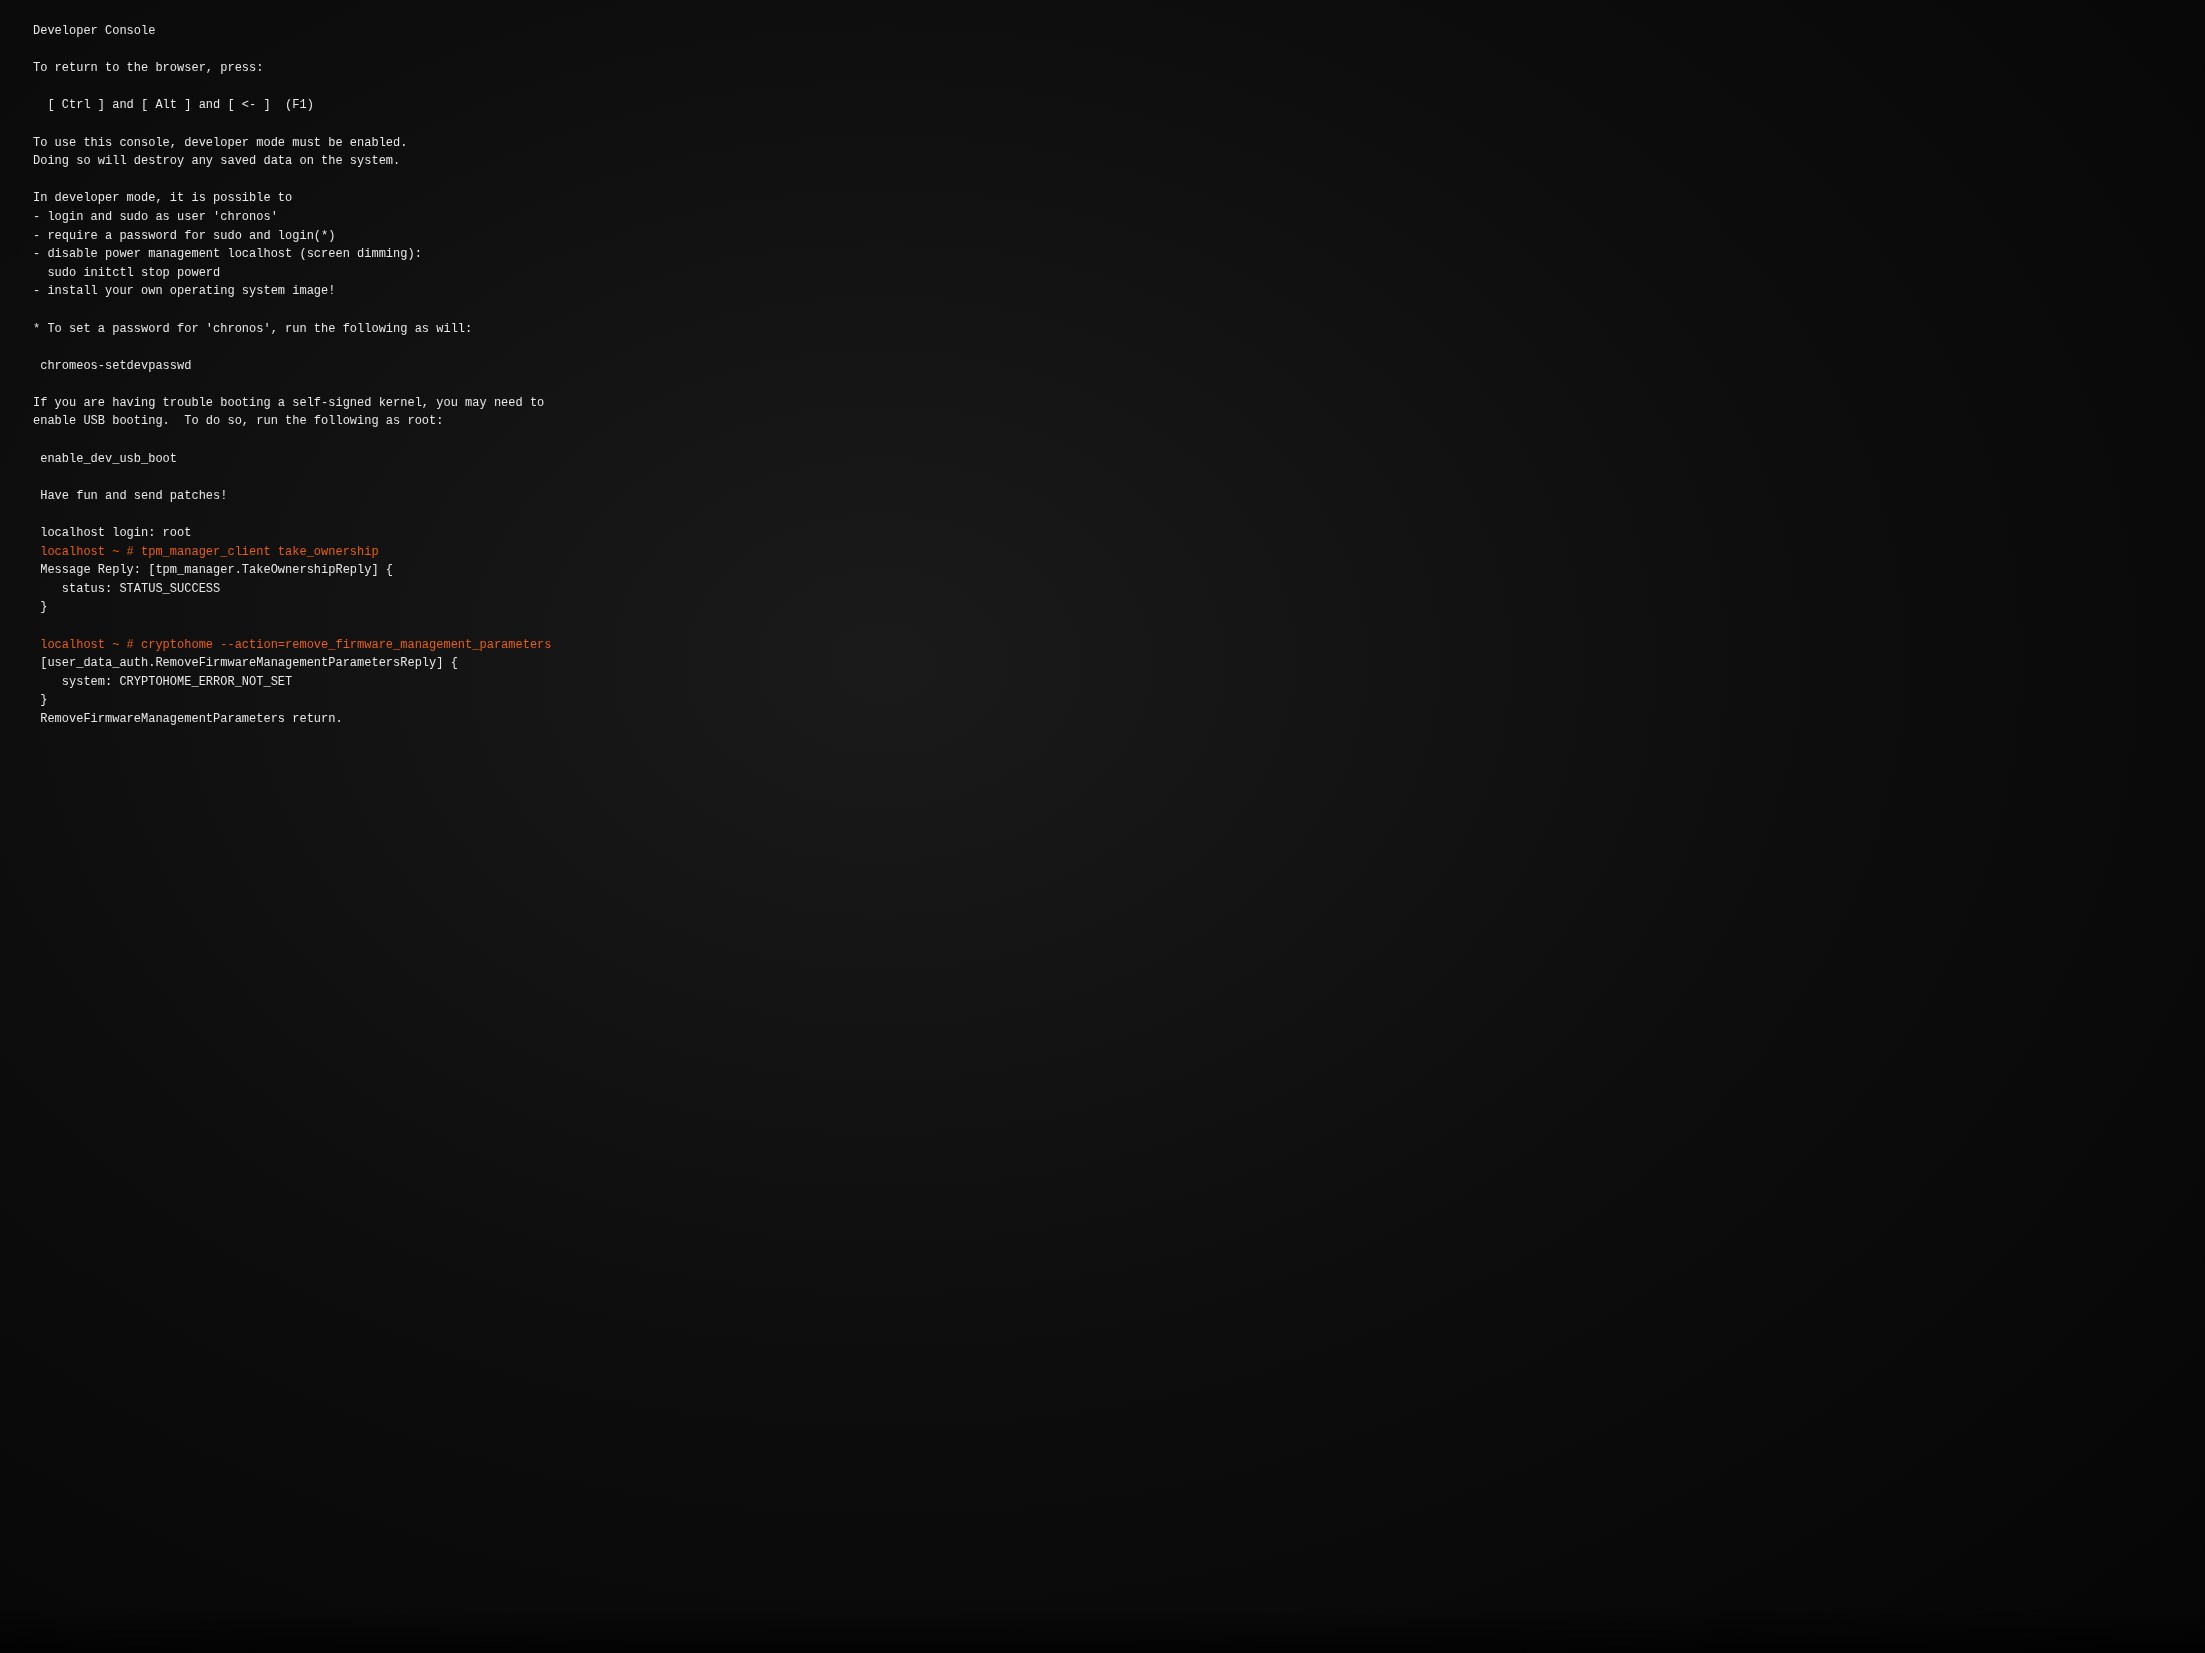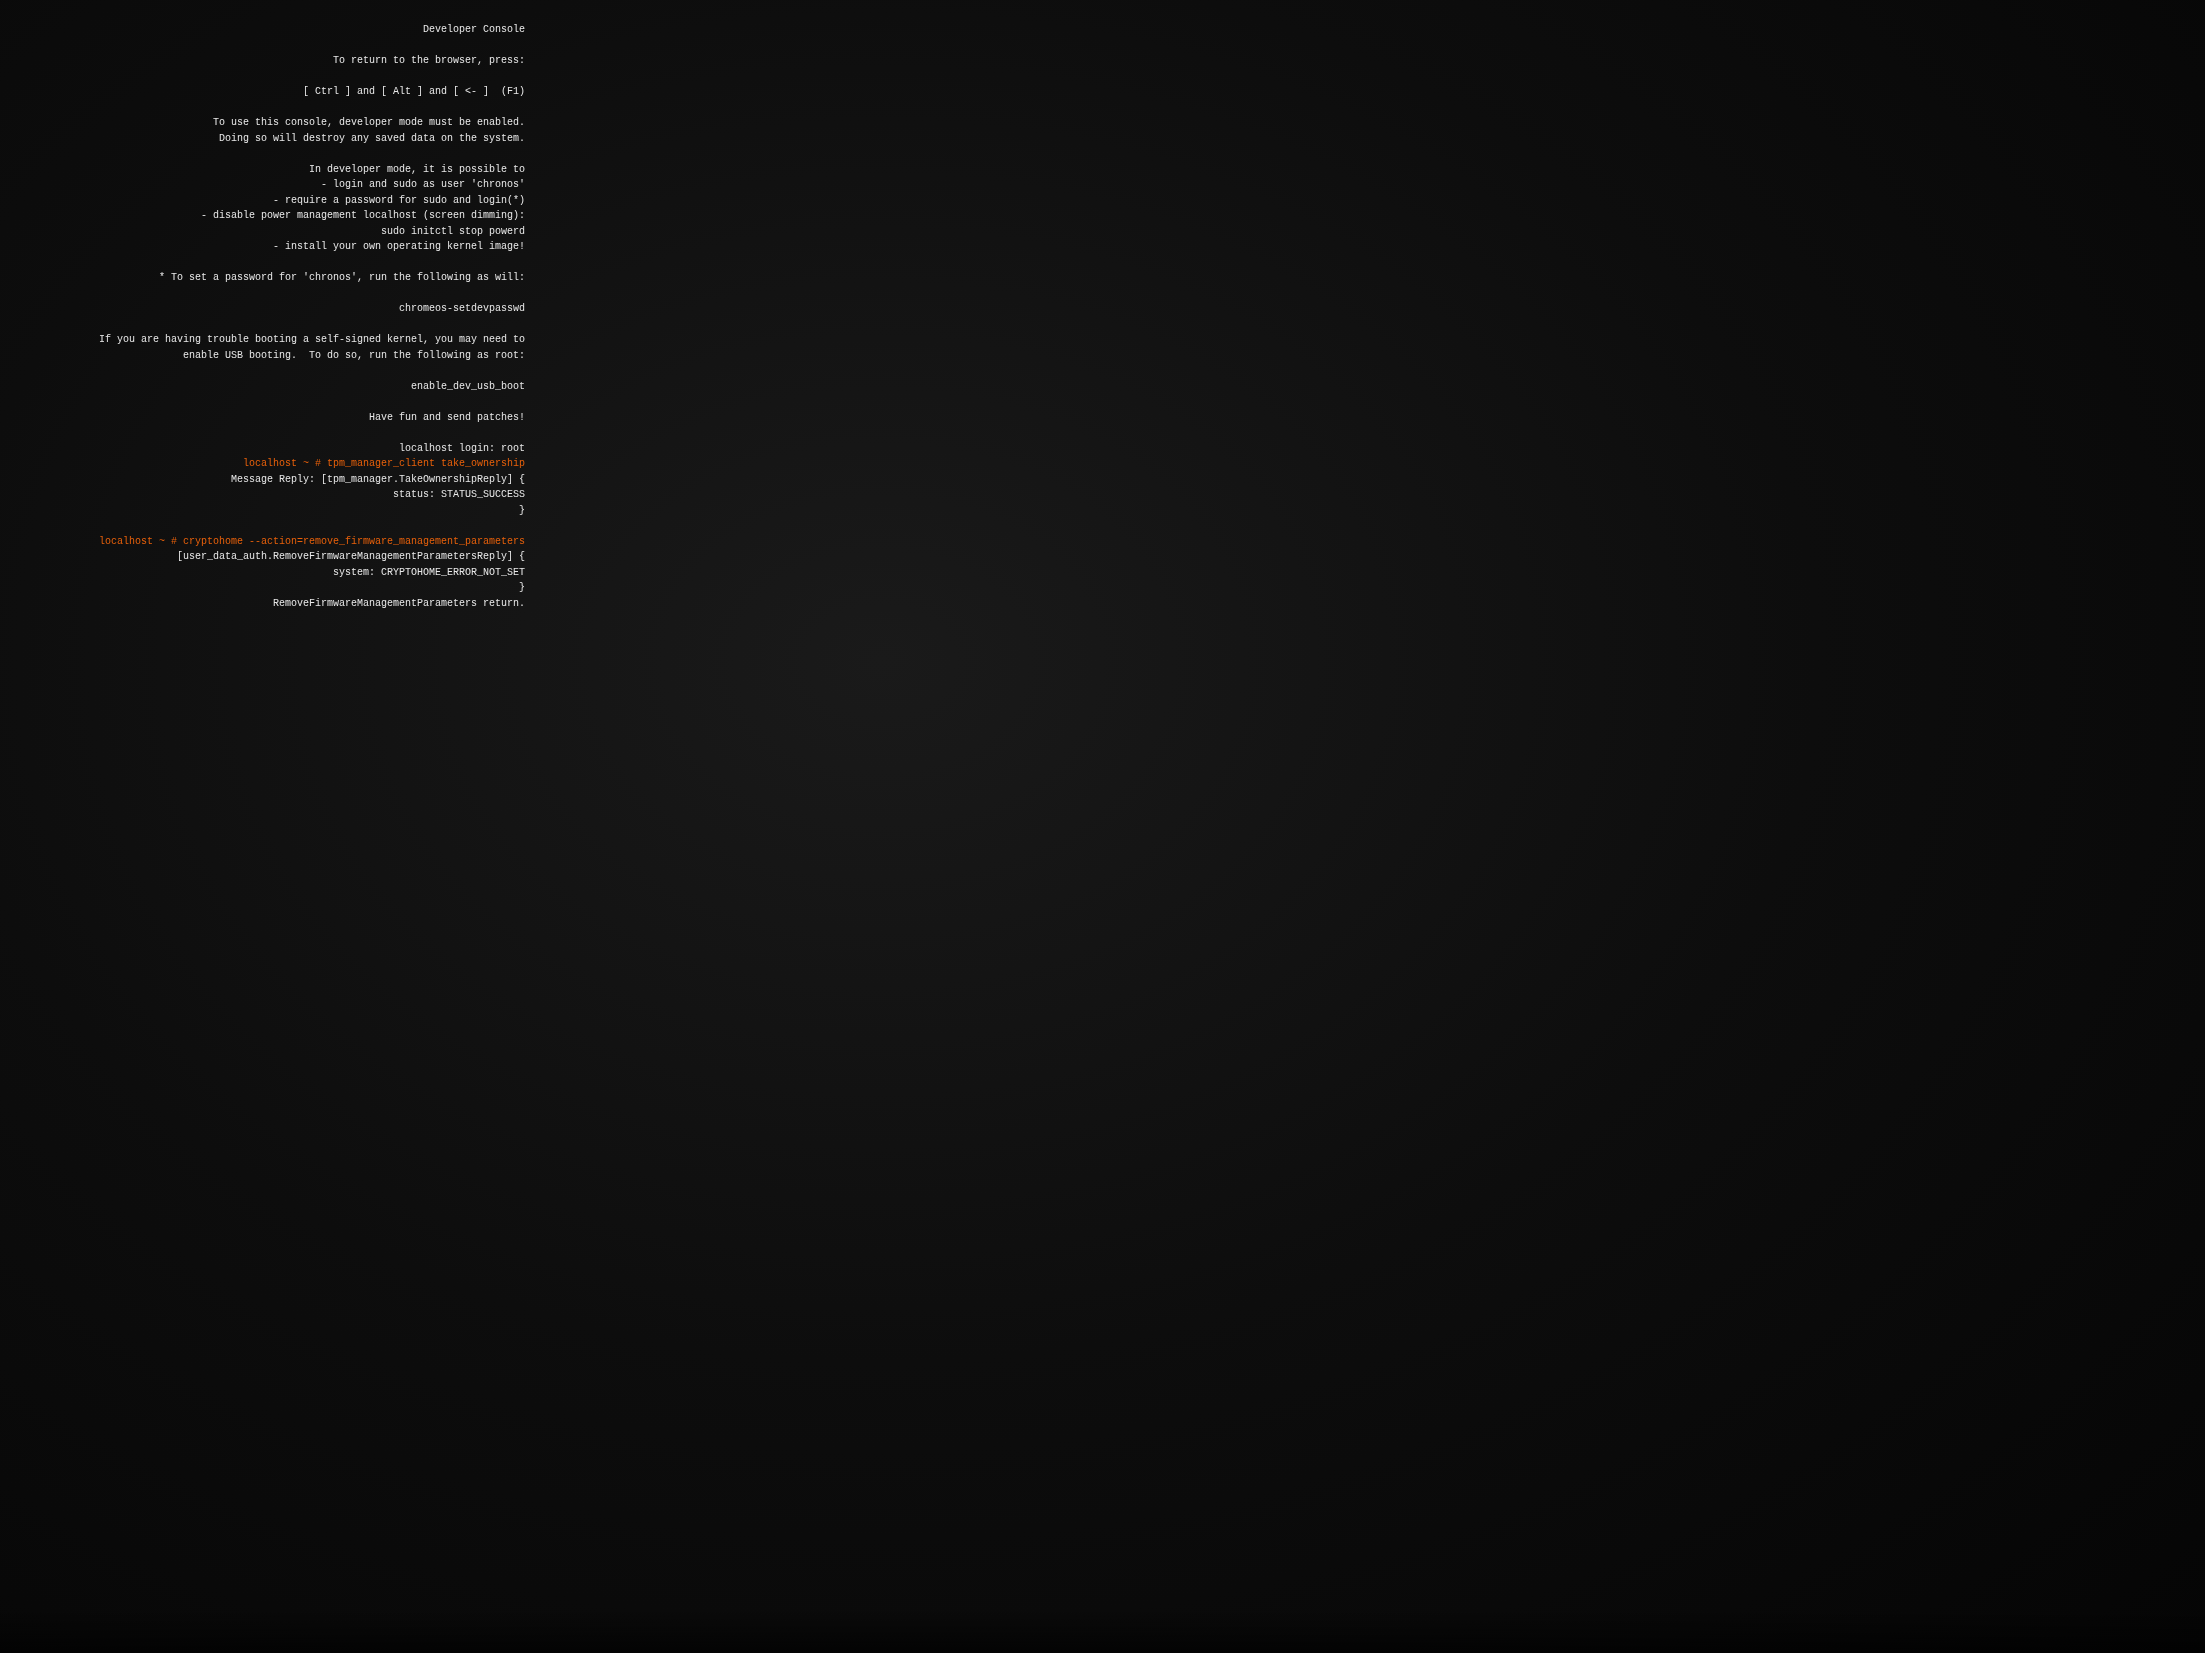--- a/index.html
+++ b/index.html
@@ -36,25 +36,24 @@
       bottom: 0;
       left: 0;
       right: 0;
       height: 44px;
       background: linear-gradient(to bottom, transparent, #000000aa);
       pointer-events: none;
     }
 
     .terminal {
       color: #e8e8e8;
-      font-size: 10px;
+      font-size: 12px;
       line-height: 1.55;
       max-width: 492px;
       width: 100%;
-      text-align: right;
     }
 
     .line {
       display: block;
       white-space: pre;
     }
 
     .white {
       color: #e8e8e8;
     }
@@ -94,21 +93,21 @@
     <span class="line white">  [ Ctrl ] and [ Alt ] and [ &lt;- ]  (F1)</span>
     <span class="blank"></span>
     <span class="line white">To use this console, developer mode must be enabled.</span>
     <span class="line white">Doing so will destroy any saved data on the system.</span>
     <span class="blank"></span>
     <span class="line white">In developer mode, it is possible to</span>
     <span class="line white">- login and sudo as user 'chronos'</span>
     <span class="line white">- require a password for sudo and login(*)</span>
     <span class="line white">- disable power management localhost (screen dimming):</span>
     <span class="line white">  sudo initctl stop powerd</span>
-    <span class="line white">- install your own operating kernel image!</span>
+    <span class="line white">- install your own operating system image!</span>
     <span class="blank"></span>
     <span class="line white">* To set a password for 'chronos', run the following as will:</span>
     <span class="blank"></span>
     <span class="line white"> chromeos-setdevpasswd</span>
     <span class="blank"></span>
     <span class="line white">If you are having trouble booting a self-signed kernel, you may need to</span>
     <span class="line white">enable USB booting.  To do so, run the following as root:</span>
     <span class="blank"></span>
     <span class="line white"> enable_dev_usb_boot</span>
     <span class="blank"></span>

